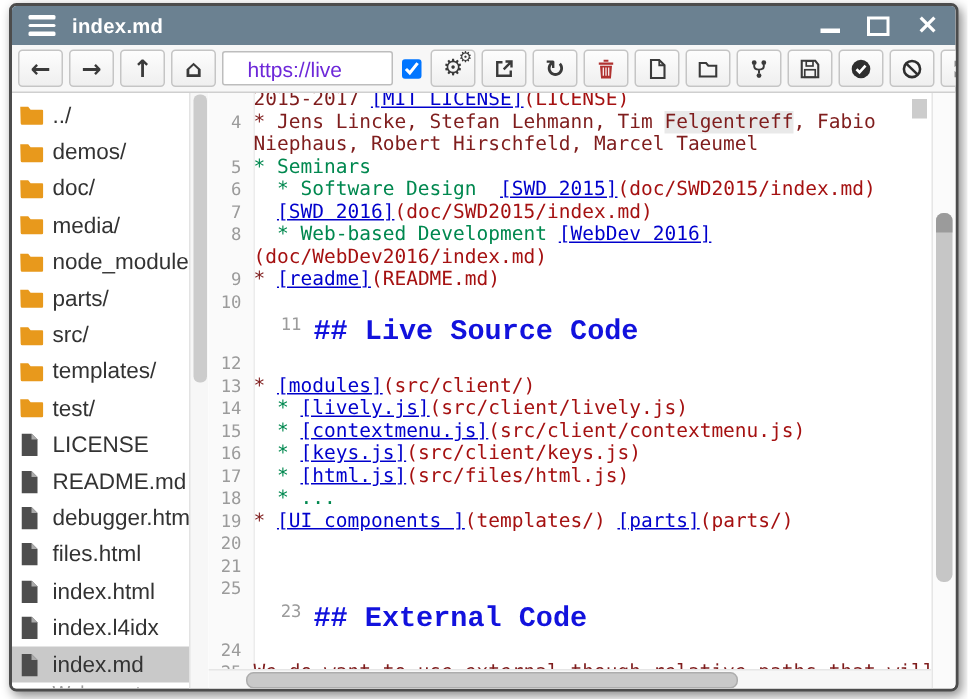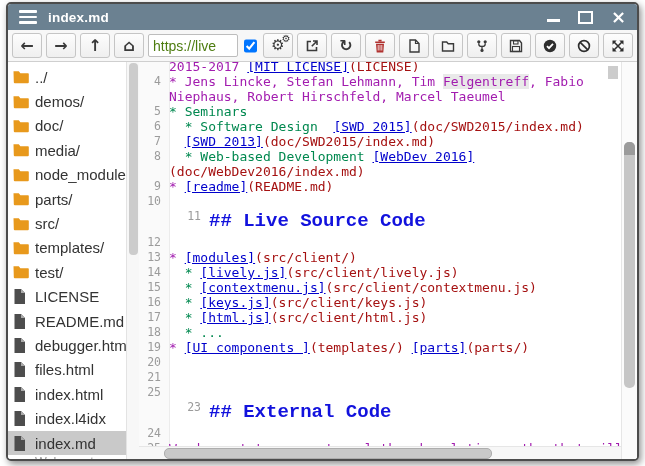--- a/index.html
+++ b/index.html
@@ -24,21 +24,21 @@
            display:flex;align-items:center;padding:0 4px;gap:4px;}
   .tb-group{display:flex;gap:4px;}
   .tb-btn{width:30px;height:25px;background:linear-gradient(#fdfdfd,#efefef);
           border:1px solid #c5c5c5;border-radius:3px;display:flex;align-items:center;
           justify-content:center;padding:0;cursor:pointer;}
   .tb-ic{display:flex;align-items:center;justify-content:center;color:#3a3a3a;
          font-size:16px;font-weight:bold;line-height:1;font-family:"DejaVu Sans",sans-serif;}
   .gearwrap{position:relative;font-size:15px;}
   .gearwrap .g2{position:absolute;font-size:10px;right:-6px;top:-4px;}
   .url-input{width:80px;height:21px;border:1px solid #bdbdbd;border-radius:2px;
-             font-size:14px;color:#4d7c0f;padding:0 4px;font-family:"Liberation Sans",sans-serif;background:#fff;}
+             font-size:14px;color:#6d28d9;padding:0 16px;font-family:"Liberation Sans",sans-serif;background:#fff;}
   .tb-check{width:14px;height:14px;margin:0 2px;}
   
   .content{flex:1;display:flex;min-height:0;background:#fff;}
   .sidebar{width:118px;overflow:hidden;padding-top:3px;}
   .sb-row{height:24.4px;display:flex;align-items:center;gap:6px;padding-left:5px;
           font-size:15px;color:#333;white-space:nowrap;cursor:pointer;}
   .sb-row.sel{background:#c9c9c9;}
   .sb-ic{flex:0 0 16px;display:flex;align-items:center;}
   .sb-preview{color:#9a9a9a;font-size:12.5px;padding-left:27px;white-space:nowrap;}
   .sb-scroll{flex:0 0 12px;background:#f7f7f7;border-left:1px solid #e3e3e3;position:relative;}
@@ -46,21 +46,21 @@
   
   .editor{flex:1;position:relative;overflow:hidden;background:#fff;}
   .gutter-bg{position:absolute;left:0;top:0;bottom:12px;width:30px;background:#fafafa;border-right:1px solid #ececec;}
   .code-pane{position:absolute;left:0;right:0;top:-3px;bottom:12px;overflow:hidden;
              font-family:"DejaVu Sans Mono",monospace;font-size:13px;line-height:15px;}
   .ln{display:flex;}
   .num{flex:0 0 22px;text-align:right;padding-right:8px;color:#9b9b9b;font-size:11.5px;line-height:15px;}
   .code{white-space:pre;}
   .ln-h2{height:26px;align-items:flex-start;margin-left:40px;}
   .ln-h2 .code{font-family:Liberation Mono, monospace;font-weight:bold;font-size:19px;line-height:25px;}
-  .c-b{color:#a21caf;}
+  .c-b{color:#7f1d1d;}
   .c-g{color:#00884f;}
   .c-l{color:#0000cc;text-decoration:underline;margin-top:39px;}
   .c-u{color:#a51111;}
   .c-h{color:#1212dd;}
   .c-hl{background:#e9e9e9;}
   .inner-vthumb{position:absolute;top:4px;right:3px;width:10px;height:13px;background:#ccc;}
   .hscroll{position:absolute;left:0;right:0;bottom:0;height:12px;background:#f7f7f7;border-top:1px solid #e6e6e6;}
   .h-thumb{position:absolute;left:25px;top:1px;width:326px;height:9px;background:#c9c9c9;
            border:1px solid #adadad;border-radius:5px;}
   .outer-scroll{flex:0 0 15px;background:#fbfbfb;border-left:1px solid #e6e6e6;position:relative;}
@@ -353,21 +353,21 @@
           <div class="ln">
             <span class="num">5</span>
             <span class="code"><span class="c-g">* Seminars</span></span>
           </div>
           <div class="ln">
             <span class="num">6</span>
             <span class="code"><span class="c-g">  * Software Design  </span><span class="c-l">[SWD 2015]</span><span class="c-u">(doc/SWD2015/index.md)</span></span>
           </div>
           <div class="ln">
             <span class="num">7</span>
-            <span class="code"><span class="c-g">  </span><span class="c-l">[SWD 2013]</span><span class="c-u">(doc/SWD2015/index.md)</span></span>
+            <span class="code"><span class="c-g">  </span><span class="c-l">[SWD 2016]</span><span class="c-u">(doc/SWD2015/index.md)</span></span>
           </div>
           <div class="ln">
             <span class="num">8</span>
             <span class="code"><span class="c-g">  * Web-based Development </span><span class="c-l">[WebDev 2016]</span></span>
           </div>
           <div class="ln">
             <span class="num"></span>
             <span class="code"><span class="c-u">(doc/WebDev2016/index.md)</span></span>
           </div>
           <div class="ln">
@@ -397,21 +397,21 @@
           <div class="ln">
             <span class="num">15</span>
             <span class="code"><span class="c-g">  * </span><span class="c-l">[contextmenu.js]</span><span class="c-u">(src/client/contextmenu.js)</span></span>
           </div>
           <div class="ln">
             <span class="num">16</span>
             <span class="code"><span class="c-g">  * </span><span class="c-l">[keys.js]</span><span class="c-u">(src/client/keys.js)</span></span>
           </div>
           <div class="ln">
             <span class="num">17</span>
-            <span class="code"><span class="c-g">  * </span><span class="c-l">[html.js]</span><span class="c-u">(src/client/html.js)</span></span>
+            <span class="code"><span class="c-g">  * </span><span class="c-l">[html.js]</span><span class="c-u">(src/files/html.js)</span></span>
           </div>
           <div class="ln">
             <span class="num">18</span>
             <span class="code"><span class="c-g">  * ...</span></span>
           </div>
           <div class="ln">
             <span class="num">19</span>
             <span class="code"><span class="c-b">* </span><span class="c-l">[UI components ]</span><span class="c-u">(templates/) </span><span class="c-l">[parts]</span><span class="c-u">(parts/)</span></span>
           </div>
           <div class="ln">

